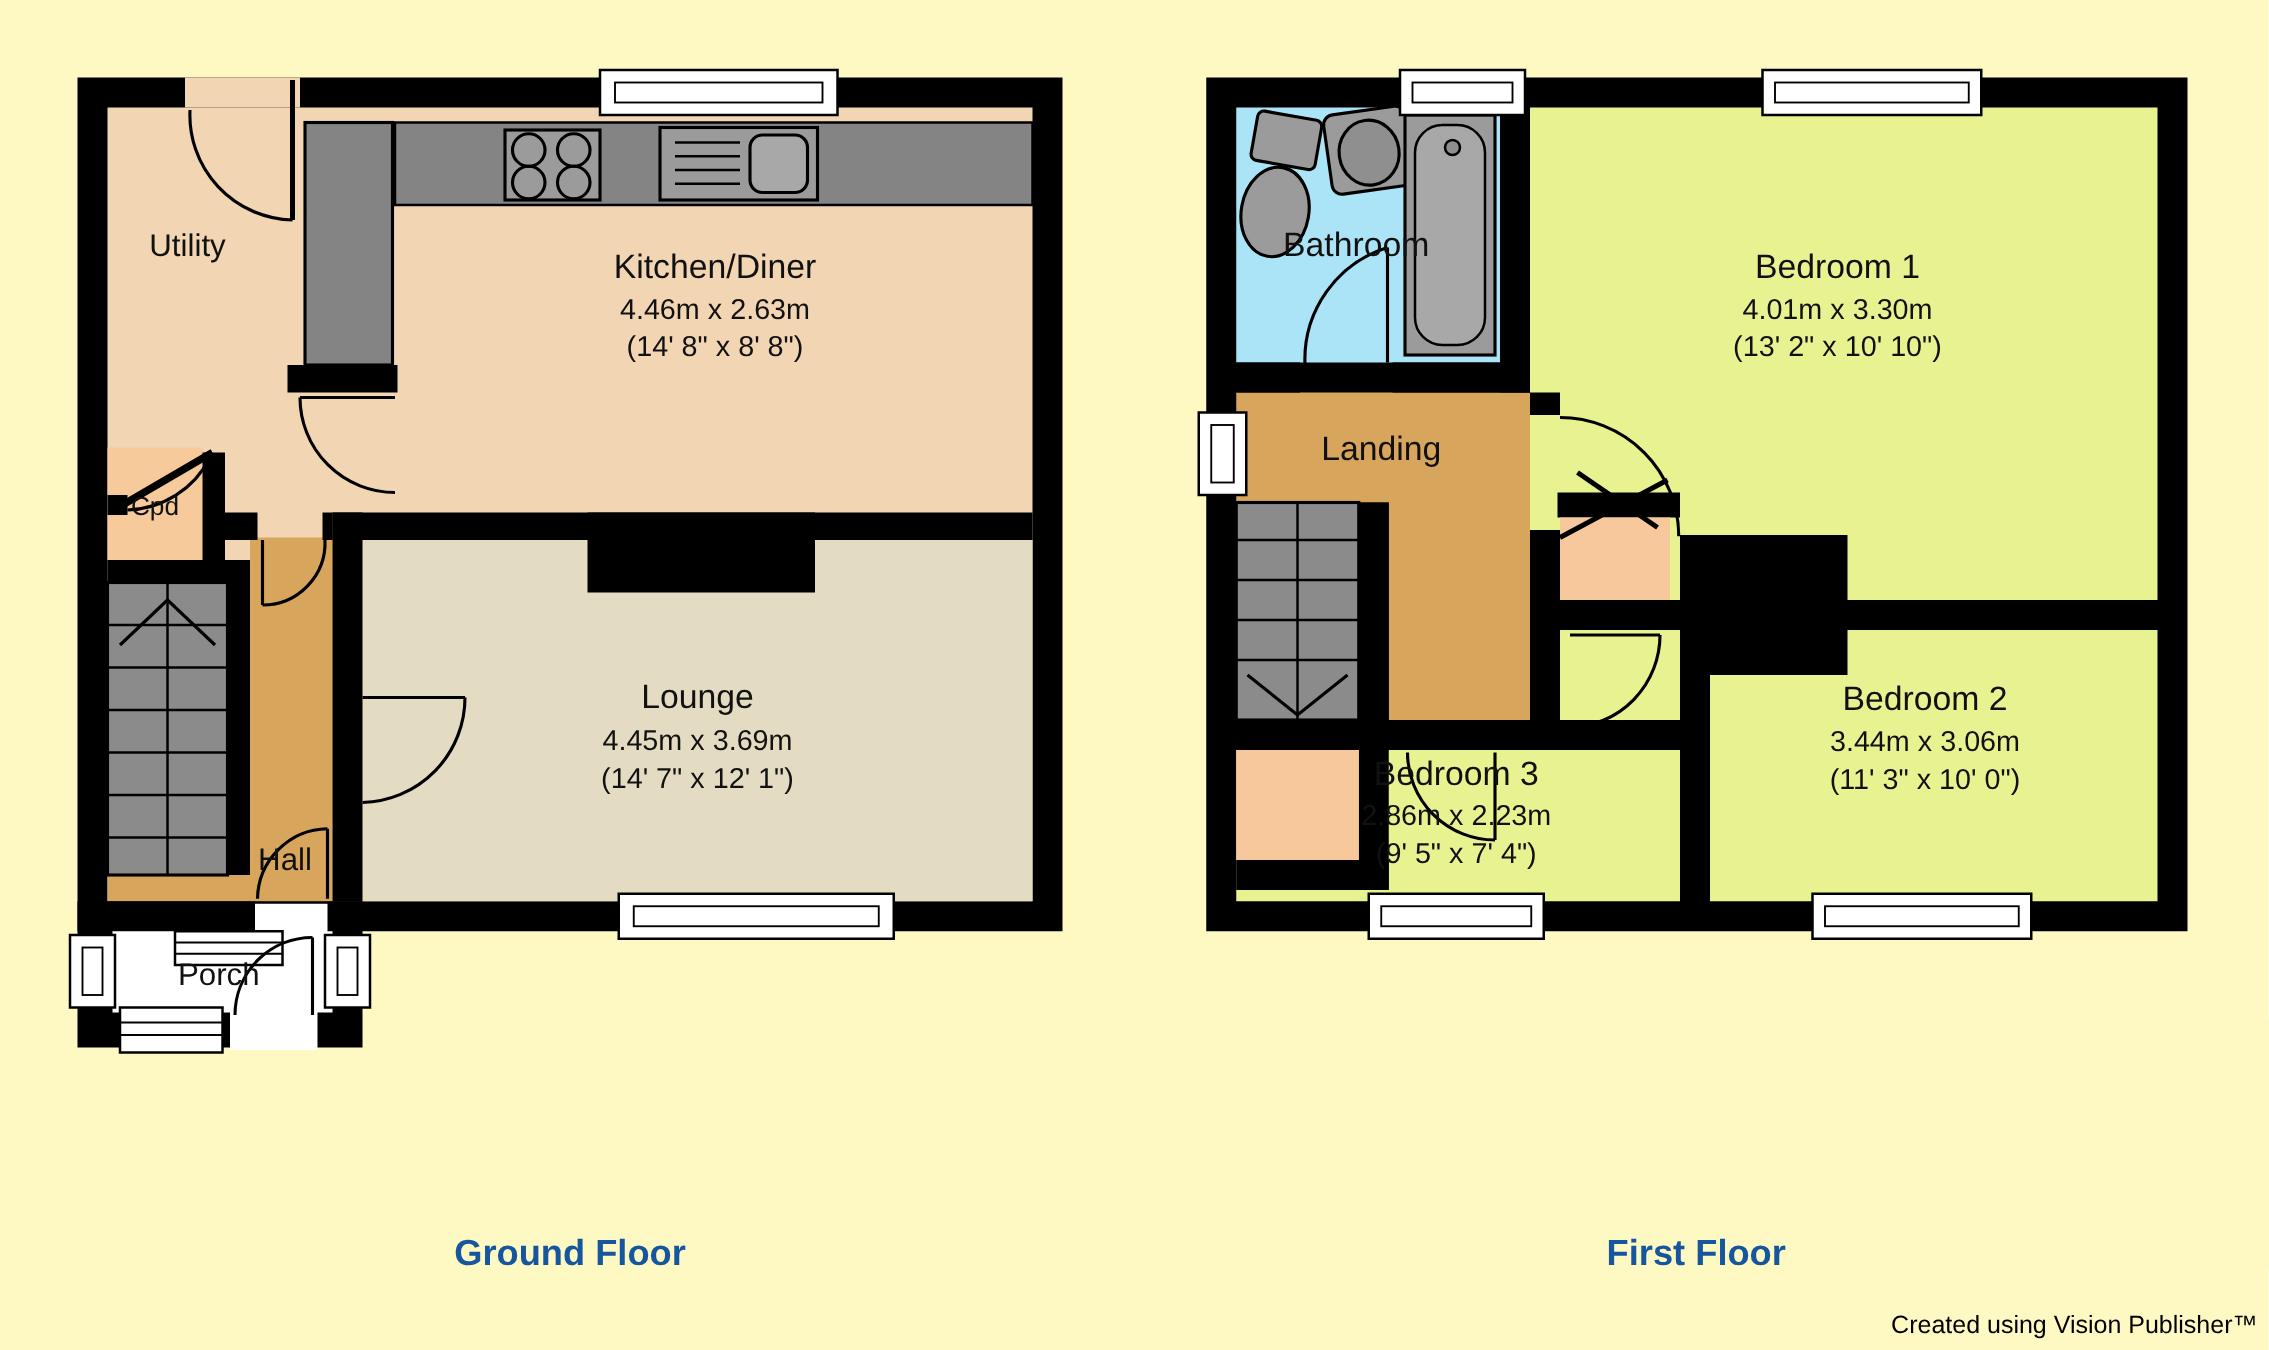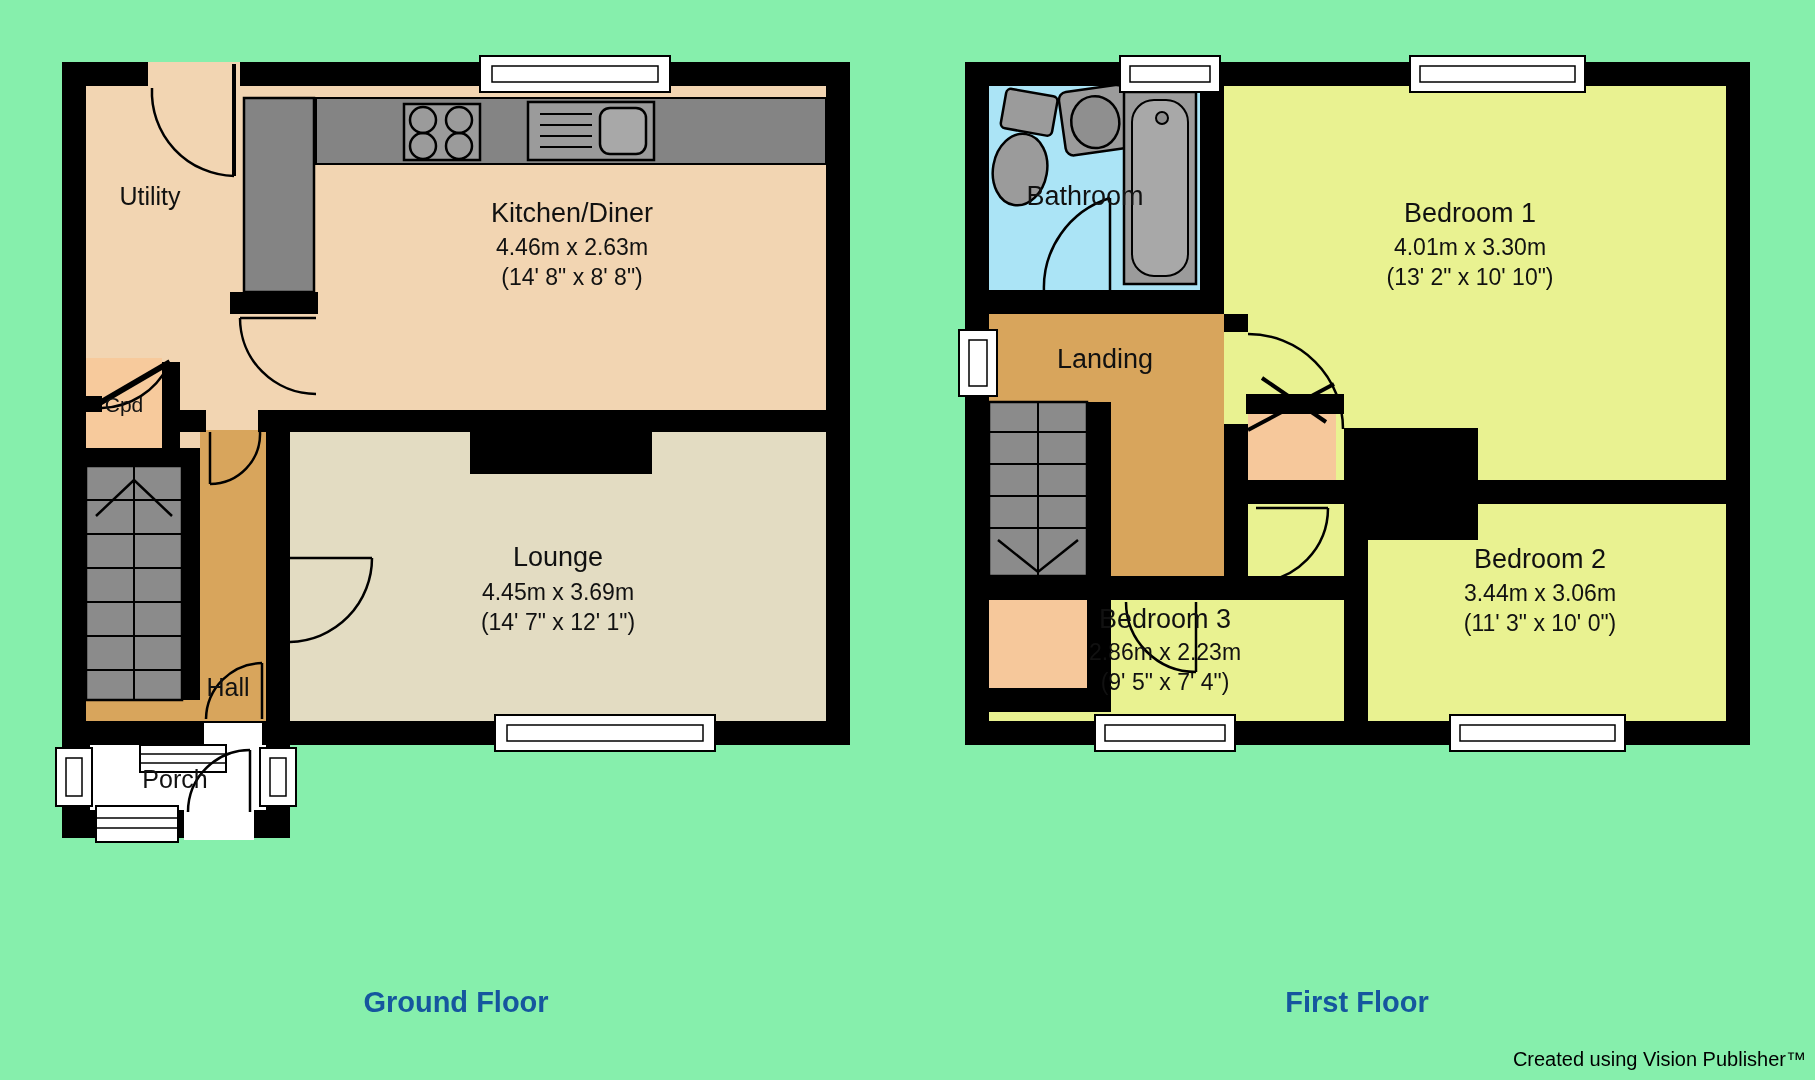--- a/index.html
+++ b/index.html
@@ -1,16 +1,16 @@
 <!DOCTYPE html>
 <html><head>
 <meta charset="utf-8">
 <style>
   html,body{margin:0;padding:0;background:#ffffff;}
-  .page{position:relative;width:1815px;height:1080px;background:#86efac;overflow:hidden;
+  .page{position:relative;width:1815px;height:1080px;background:#fef9c3;overflow:hidden;
         font-family:"Liberation Sans", sans-serif;}
   svg text{font-family:"Liberation Sans", sans-serif;fill:#111;}
   .room-title{font-size:27px;}
   .room-dims{font-size:23px;}
   .small-label{font-size:25px;}
   .tiny-label{font-size:21px;}
   .floor-label{font-size:29px;font-weight:bold;fill:#15569E;}
   .watermark{font-size:20px;fill:#000;}
   .wall{fill:#000;}
   .door{stroke:#000;stroke-width:2.5;fill:none;}

